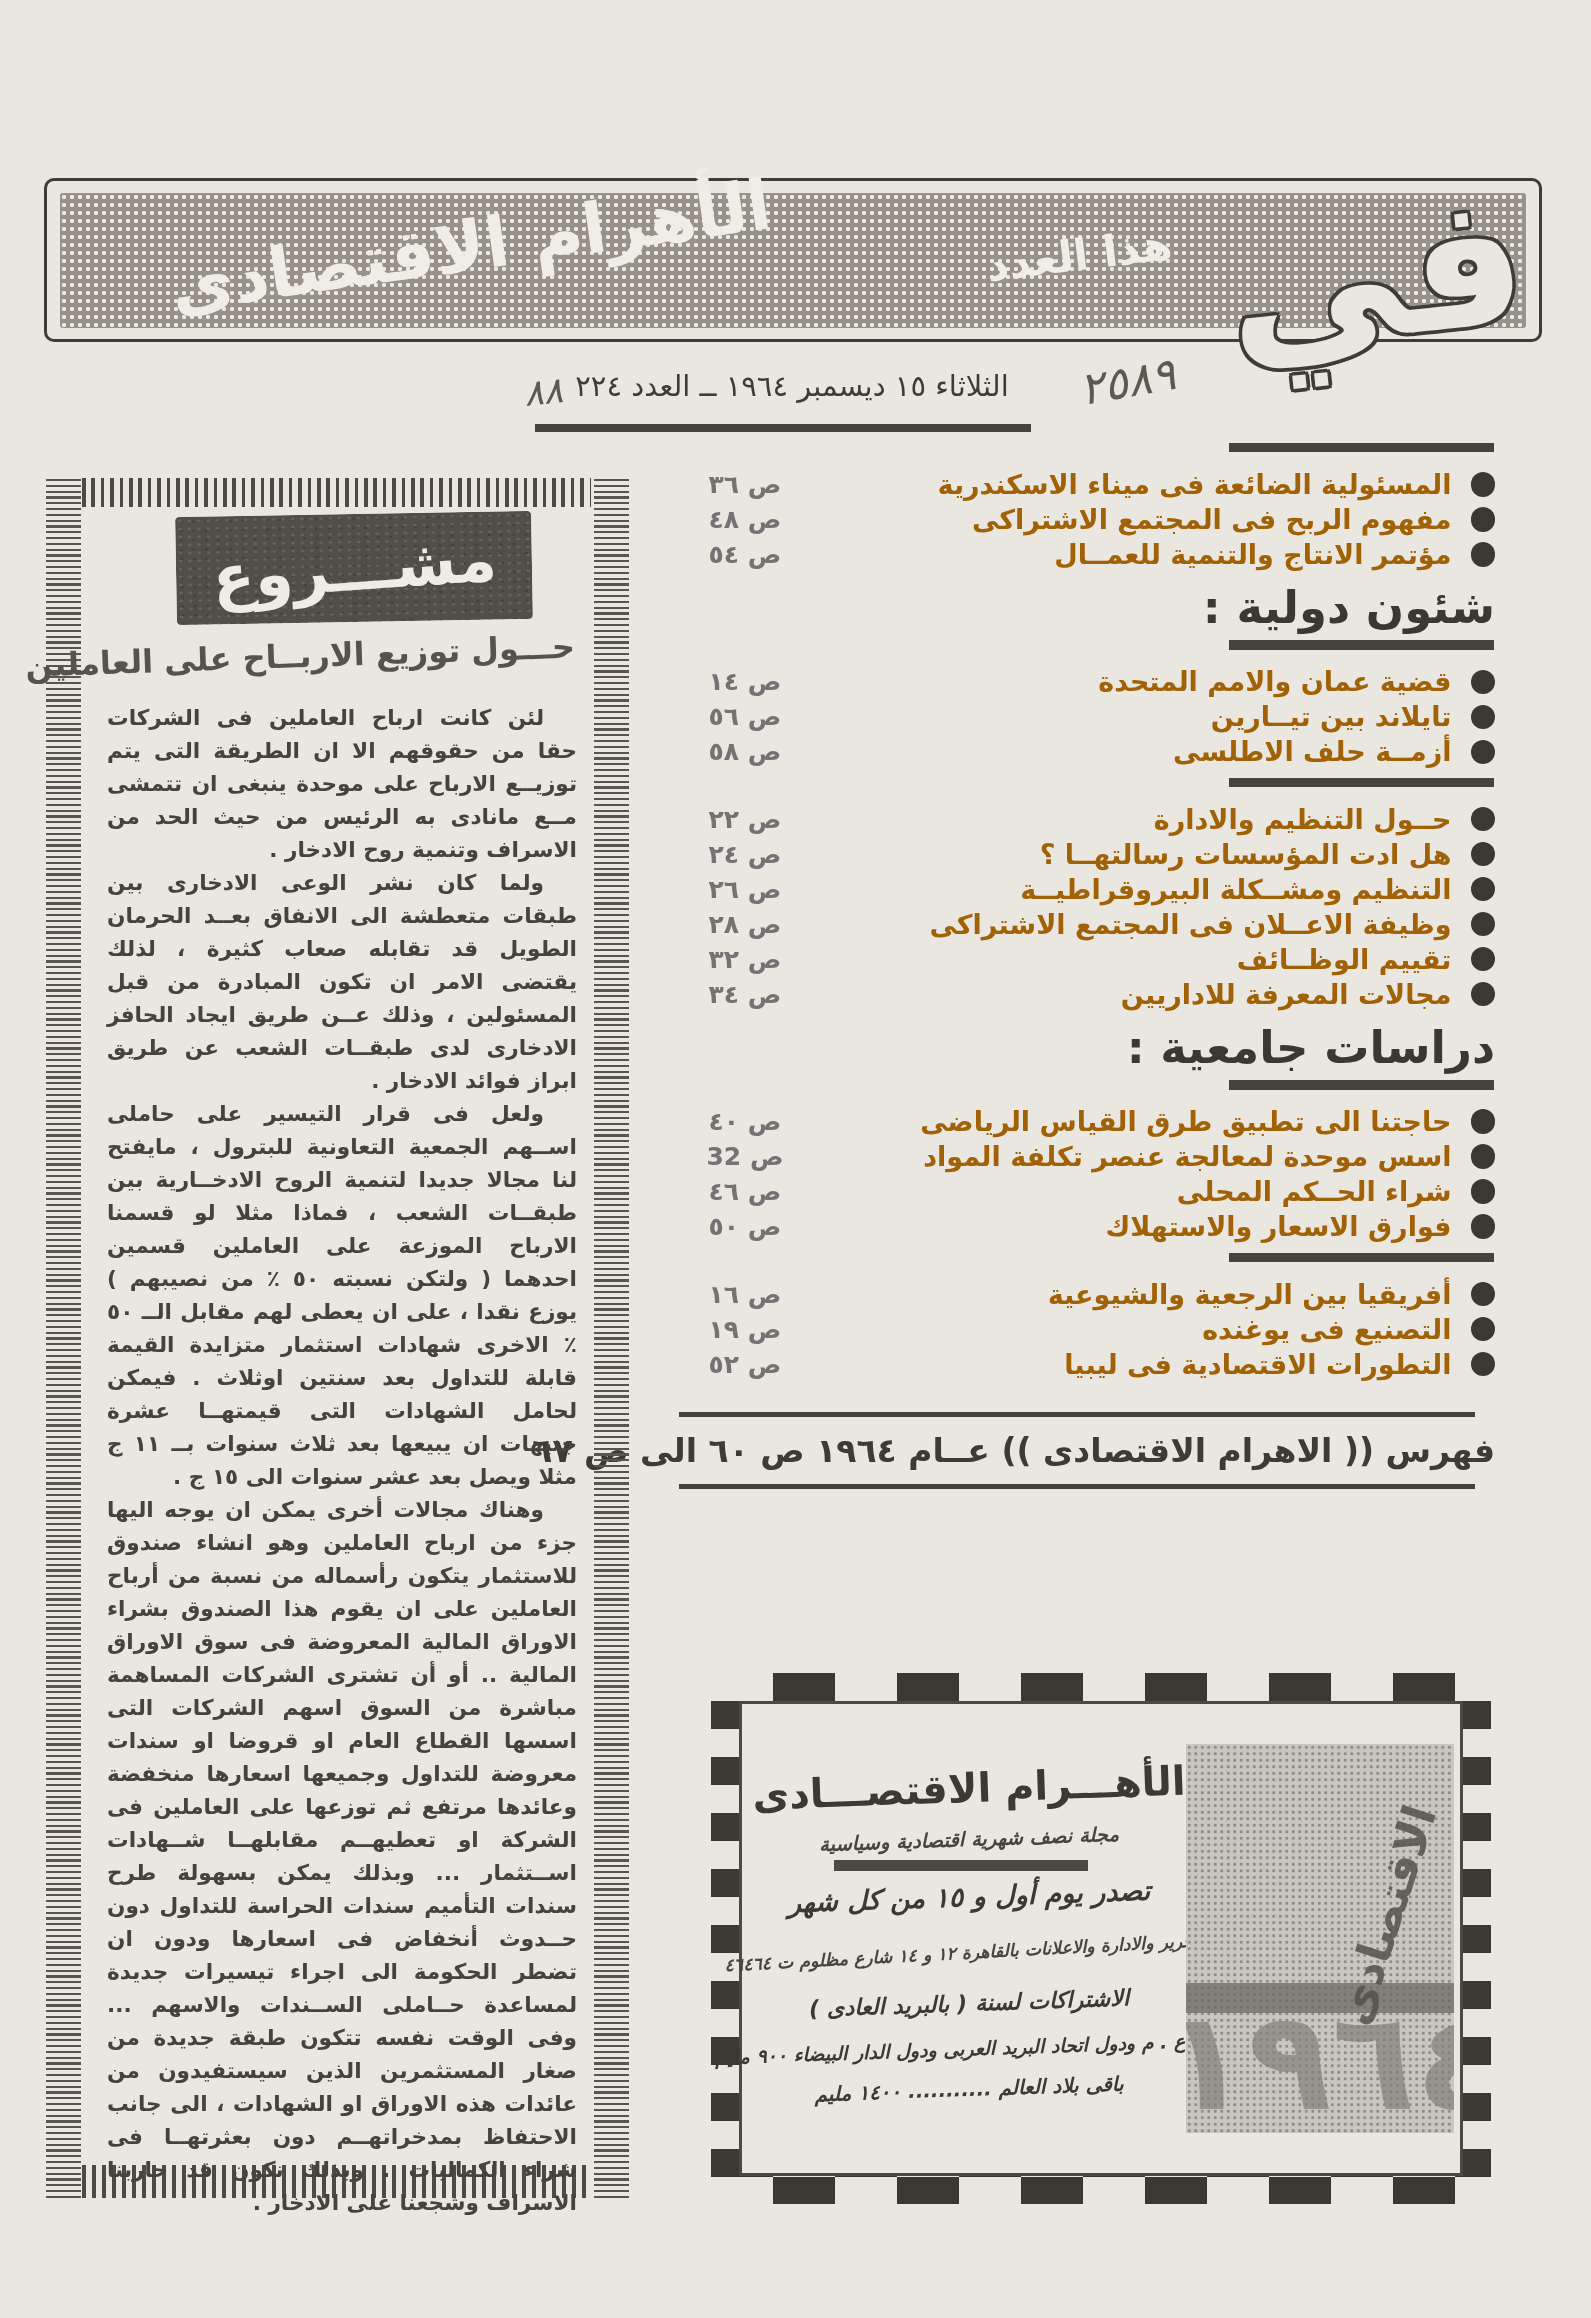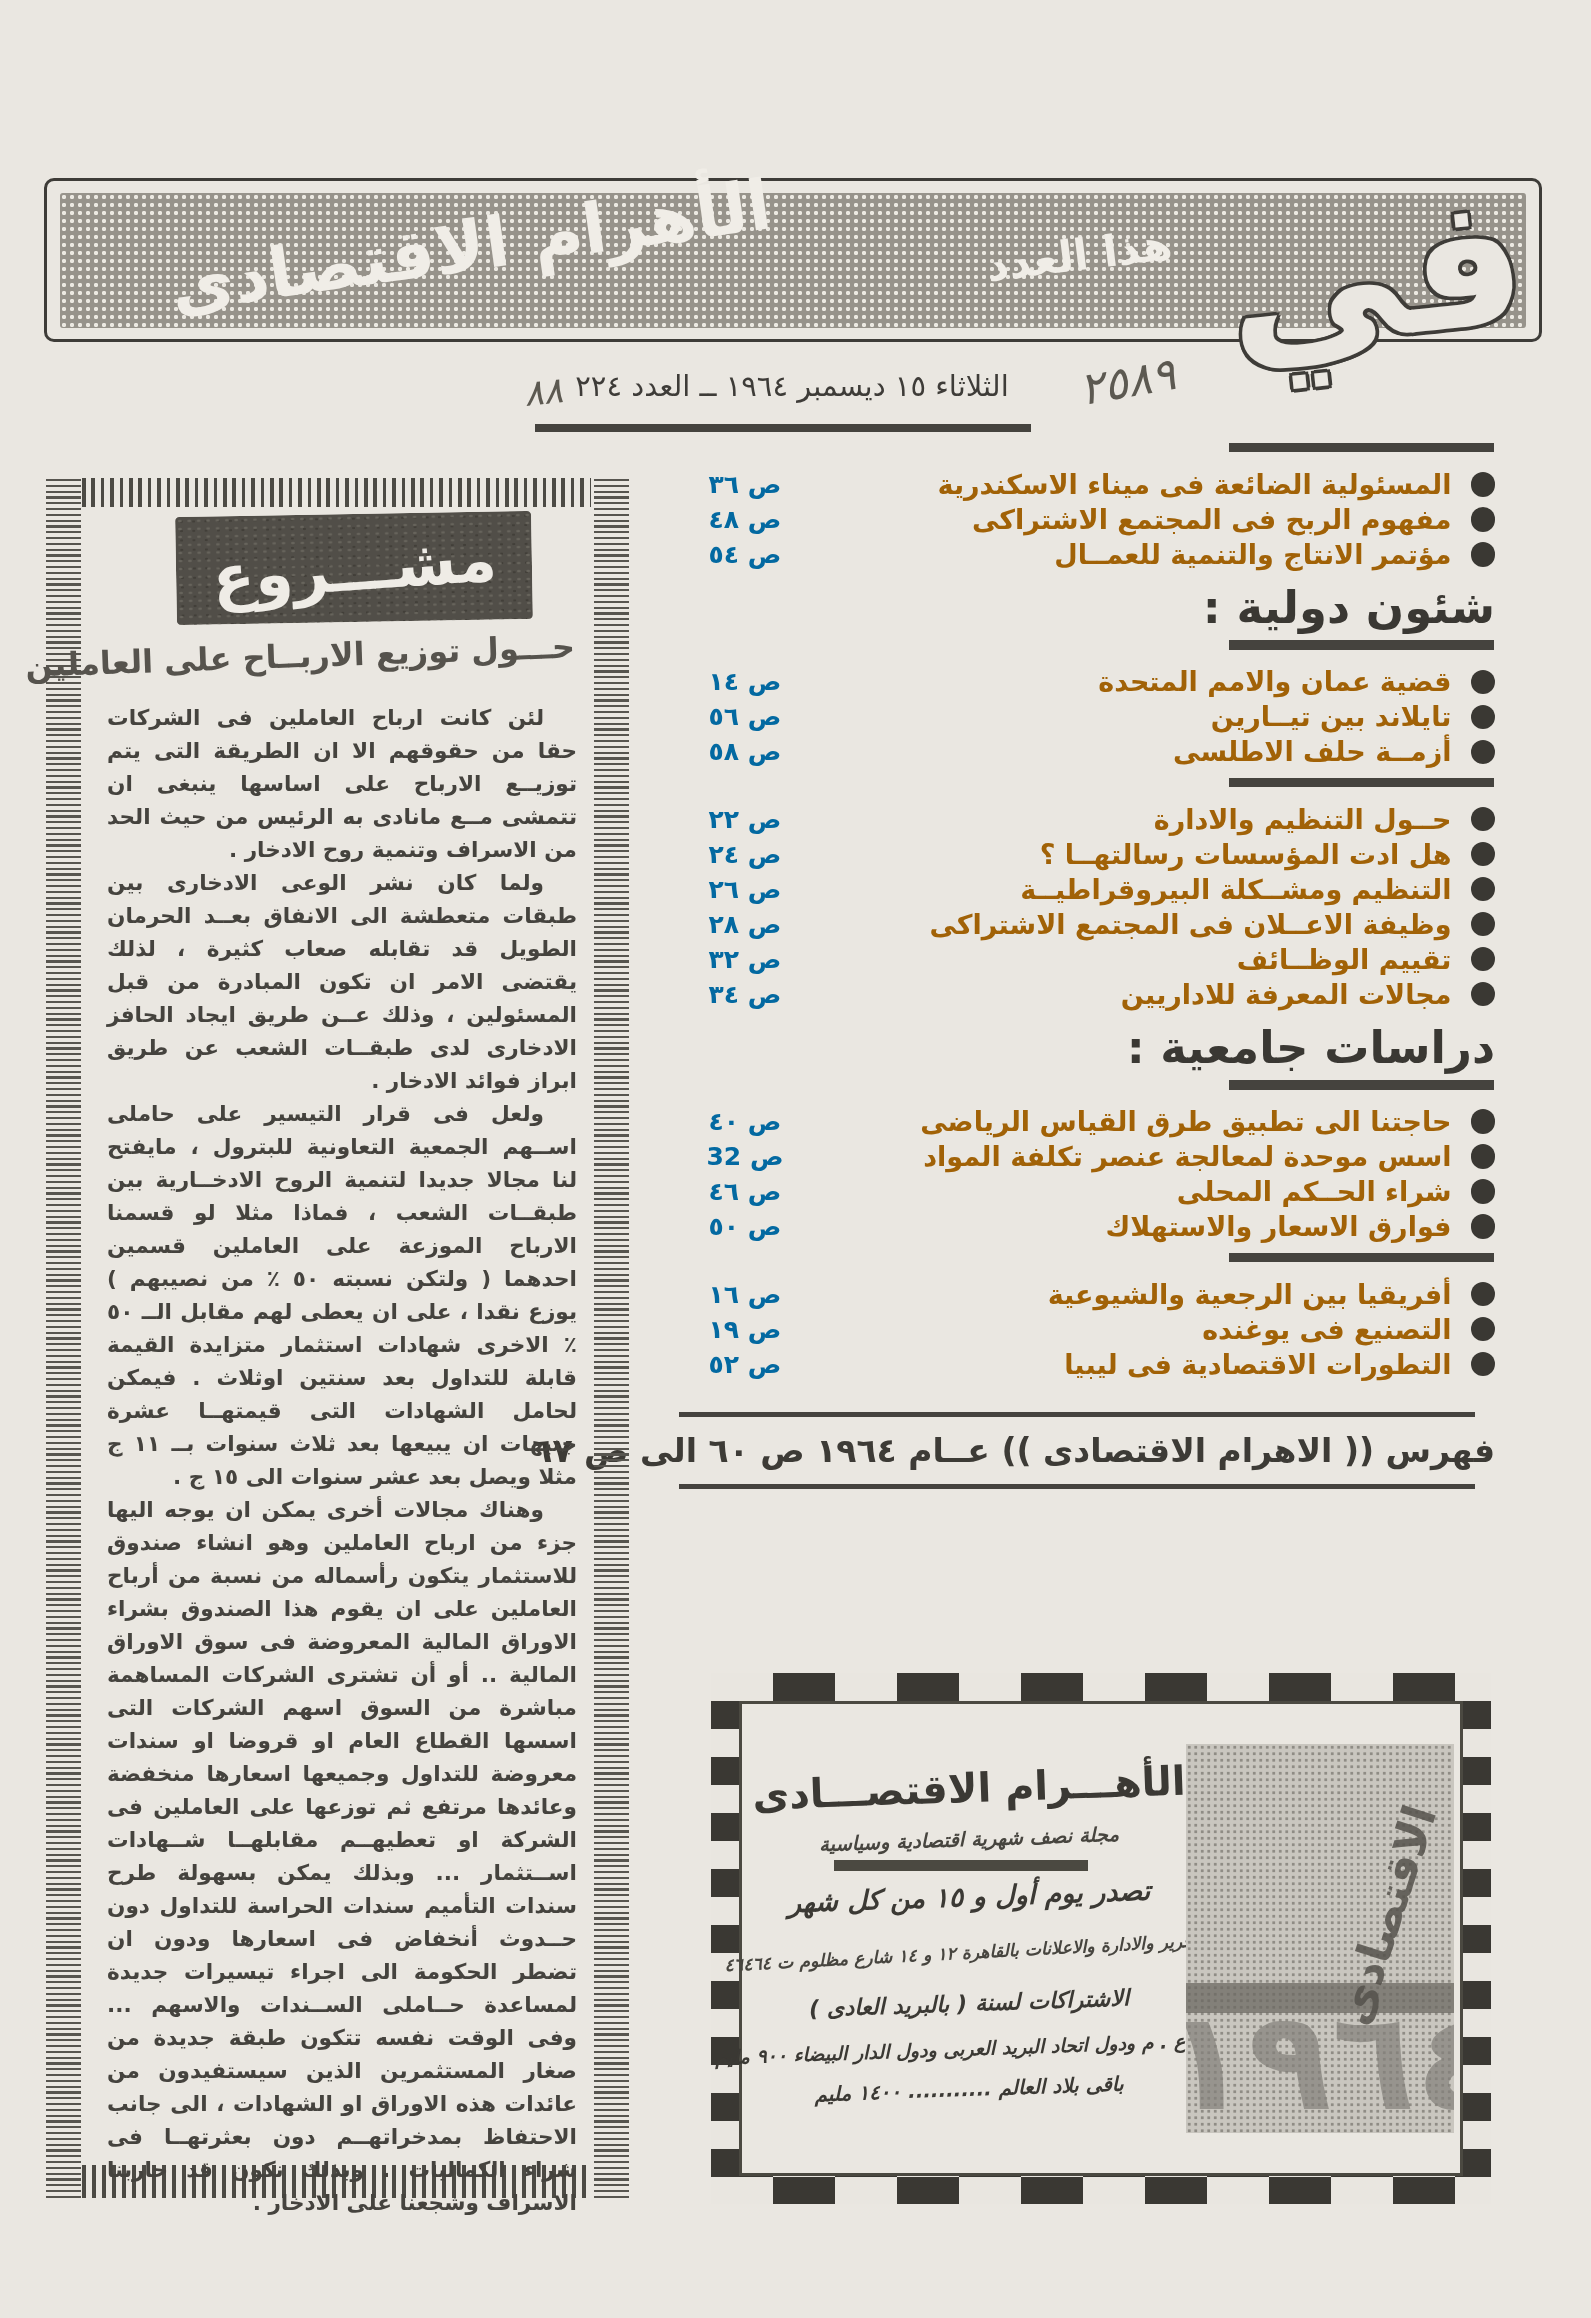--- a/index.html
+++ b/index.html
@@ -35,21 +35,21 @@
 
   
   .toc{position:absolute;left:674px;top:438px;width:822px;direction:rtl;}
   .toc-section{margin-top:8.7px;}
   .toc-section:first-child{margin-top:0;}
   .toc-heading{font-size:45px;line-height:55px;font-weight:bold;color:#3a3833;text-align:right;white-space:nowrap;}
   .toc-rule{height:9.4px;width:265px;background:var(--rule);margin:5px 1.4px 14.4px 0;}
   .toc-row{display:flex;align-items:center;height:35px;direction:rtl;}
   .toc-bullet{flex:none;width:24.5px;height:24.5px;border-radius:50%;background:#3a3833;margin-left:19px;}
   .toc-item-title{flex:none;font-size:27px;font-weight:bold;color:#a16207;white-space:nowrap;}
-  .toc-page{margin-right:auto;width:144px;text-align:center;font-size:25px;font-weight:bold;color:#0369a1;white-space:nowrap;}
+  .toc-page{margin-right:auto;width:144px;text-align:center;font-size:25px;font-weight:bold;color:#737373;white-space:nowrap;}
   .toc-index{margin-top:30px;margin-left:5.8px;}
   .toc-index-rule{height:5px;background:var(--rule);margin-right:20px;}
   .toc-index-line{font-size:33px;font-weight:bold;color:#3d3b36;text-align:center;margin:14.4px 0;white-space:nowrap;}
 
   
   .article{position:absolute;left:43px;top:472px;width:588px;height:1730px;}
   .article-border-top{position:absolute;left:40px;top:5.8px;width:509px;height:29px;
     background:repeating-linear-gradient(90deg,#4c4a44 0 3.6px,rgba(0,0,0,0) 3.6px 9.4px);}
   .article-border-bottom{position:absolute;left:40px;top:1693px;width:509px;height:33px;
     background:repeating-linear-gradient(90deg,#4c4a44 0 4.3px,rgba(0,0,0,0) 4.3px 10px);}
@@ -233,21 +233,21 @@
   <div class="article">
     <div class="article-border-top"></div>
     <div class="article-border-left"></div>
     <div class="article-border-right"></div>
     <div class="article-border-bottom"></div>
     <div class="article-title-box">
       <span class="article-title">مشـــروع</span>
     </div>
     <div class="article-subtitle">حـــول توزيع الاربــاح على العاملين</div>
     <div class="article-body" id="article-body">
-        <p>لئن كانت ارباح العاملين فى الشركات حقا من حقوقهم الا ان الطريقة التى يتم توزيــع الارباح على اساسها ينبغى ان تتمشى مــع مانادى به الرئيس من حيث الحد من الاسراف وتنمية روح الادخار .</p>
+        <p>لئن كانت ارباح العاملين فى الشركات حقا من حقوقهم الا ان الطريقة التى يتم توزيــع الارباح على موحدة ينبغى ان تتمشى مــع مانادى به الرئيس من حيث الحد من الاسراف وتنمية روح الادخار .</p>
         <p>ولما كان نشر الوعى الادخارى بين طبقات متعطشة الى الانفاق بعــد الحرمان الطويل قد تقابله صعاب كثيرة ، لذلك يقتضى الامر ان تكون المبادرة من قبل المسئولين ، وذلك عــن طريق ايجاد الحافز الادخارى لدى طبقــات الشعب عن طريق ابراز فوائد الادخار .</p>
         <p>ولعل فى قرار التيسير على حاملى اســهم الجمعية التعاونية للبترول ، مايفتح لنا مجالا جديدا لتنمية الروح الادخــارية بين طبقــات الشعب ، فماذا مثلا لو قسمنا الارباح الموزعة على العاملين قسمين احدهما ( ولتكن نسبته ٥٠ ٪ من نصيبهم ) يوزع نقدا ، على ان يعطى لهم مقابل الــ ٥٠ ٪ الاخرى شهادات استثمار متزايدة القيمة قابلة للتداول بعد سنتين اوثلاث . فيمكن لحامل الشهادات التى قيمتهــا عشرة جنيهات ان يبيعها بعد ثلاث سنوات بــ ١١ ج مثلا ويصل بعد عشر سنوات الى ١٥ ج .</p>
         <p>وهناك مجالات أخرى يمكن ان يوجه اليها جزء من ارباح العاملين وهو انشاء صندوق للاستثمار يتكون رأسماله من نسبة من أرباح العاملين على ان يقوم هذا الصندوق بشراء الاوراق المالية المعروضة فى سوق الاوراق المالية .. أو أن تشترى الشركات المساهمة مباشرة من السوق اسهم الشركات التى اسسها القطاع العام او قروضا او سندات معروضة للتداول وجميعها اسعارها منخفضة وعائدها مرتفع ثم توزعها على العاملين فى الشركة او تعطيهــم مقابلهــا شــهادات اســتثمار ... وبذلك يمكن بسهولة طرح سندات التأميم سندات الحراسة للتداول دون حــدوث أنخفاض فى اسعارها ودون ان تضطر الحكومة الى اجراء تيسيرات جديدة لمساعدة حــاملى الســندات والاسهم ... وفى الوقت نفسه تتكون طبقة جديدة من صغار المستثمرين الذين سيستفيدون من عائدات هذه الاوراق او الشهادات ، الى جانب الاحتفاظ بمدخراتهــم دون بعثرتهــا فى شراء الكماليات . وبذلك نكون قد حاربنا الاسراف وشجعنا على الادخار .</p>
       </div>
   </div>
 
   <div class="ad-frame">
     <div class="ad-inner">
       <div class="ad-text ad-title">الأهـــرام الاقتصـــادى</div>
       <div class="ad-text ad-subtitle">مجلة نصف شهرية اقتصادية وسياسية</div>

